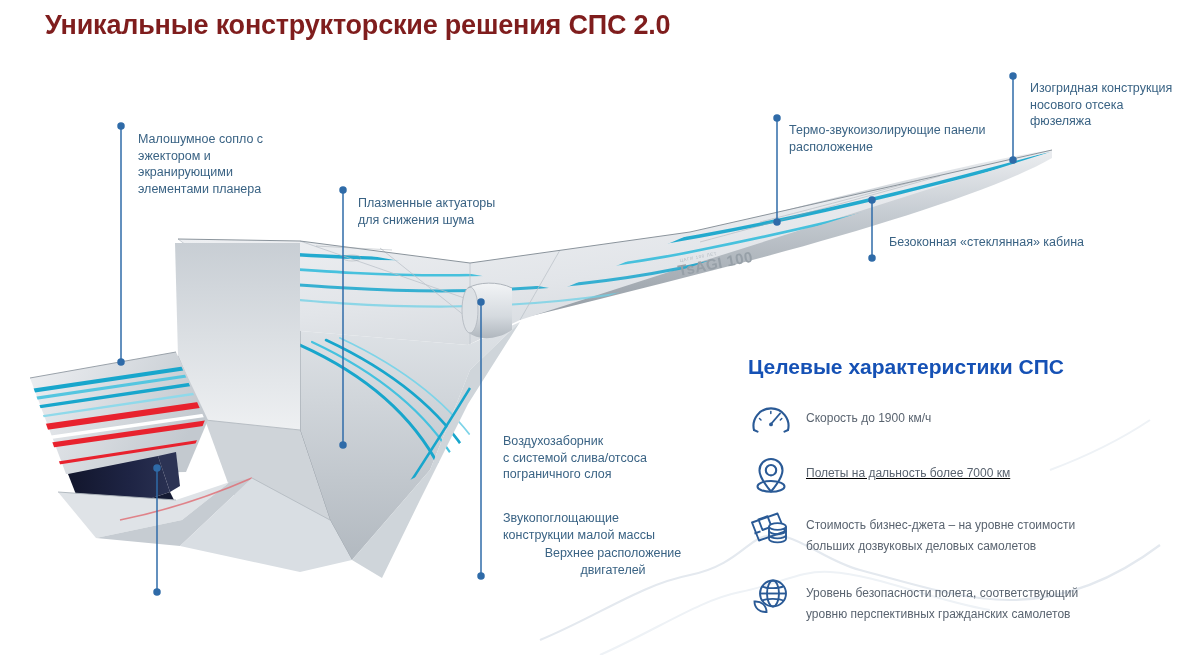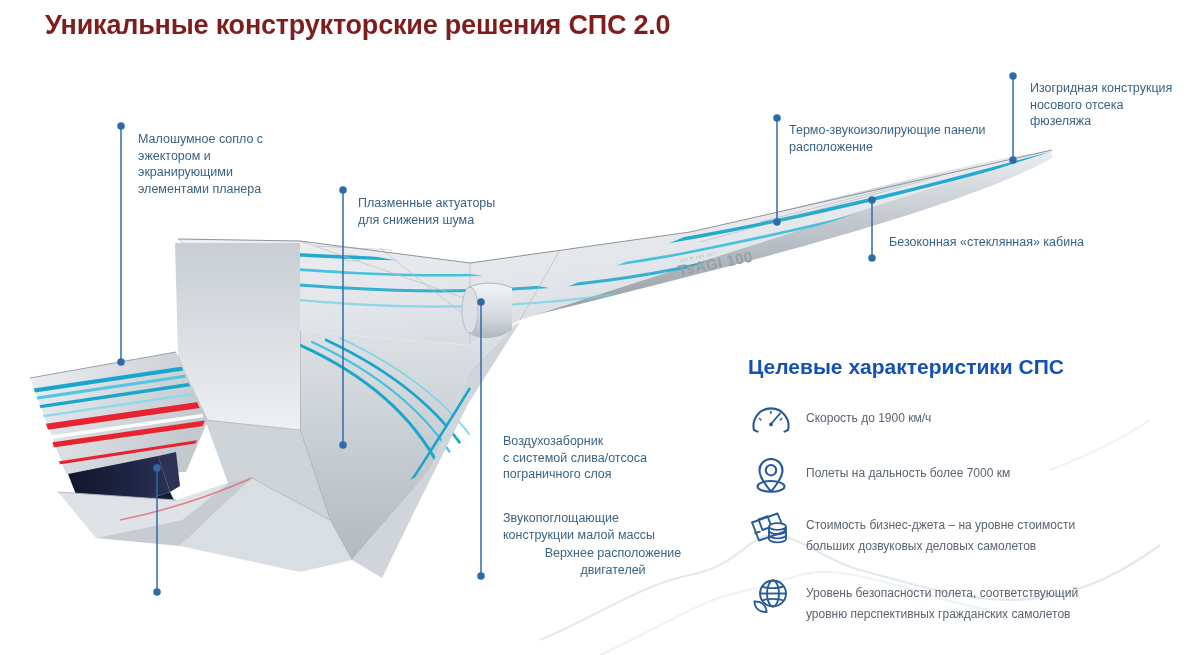--- a/index.html
+++ b/index.html
@@ -280,21 +280,21 @@
         <g stroke="#2a5a96" stroke-width="1.5" stroke-linecap="round">
           <line x1="11.5" y1="20.5" x2="13" y2="22"></line>
           <line x1="22.8" y1="13.5" x2="22.8" y2="15.6"></line>
           <line x1="33.8" y1="20.5" x2="32.3" y2="22"></line>
         </g>
       </svg>
     </div>
     <div class="spec-text">Скорость до 1900 км/ч</div>
   </div>
 
-  <div class="spec-row" style="left:748px;top:453px;width:440px;">
+  <div class="spec-row" style="left:748px;top:453px;width:440px;text-decoration:underline;">
     <div class="spec-icon">
       <svg viewBox="0 0 46 46" xmlns="http://www.w3.org/2000/svg">
         <path d="M23 6 C16.6 6 11.5 11.1 11.5 17.4 C11.5 25.5 23 38.5 23 38.5
                  C23 38.5 34.5 25.5 34.5 17.4 C34.5 11.1 29.4 6 23 6 Z" fill="none" stroke="#2a5a96" stroke-width="2.1" stroke-linejoin="round"></path>
         <circle cx="23" cy="17.2" r="5.2" fill="none" stroke="#2a5a96" stroke-width="2.1"></circle>
         <ellipse cx="23" cy="33.4" rx="13.5" ry="5.4" fill="none" stroke="#2a5a96" stroke-width="2"></ellipse>
       </svg>
     </div>
     <div class="spec-text">Полеты на дальность более 7000 км</div>
   </div>

